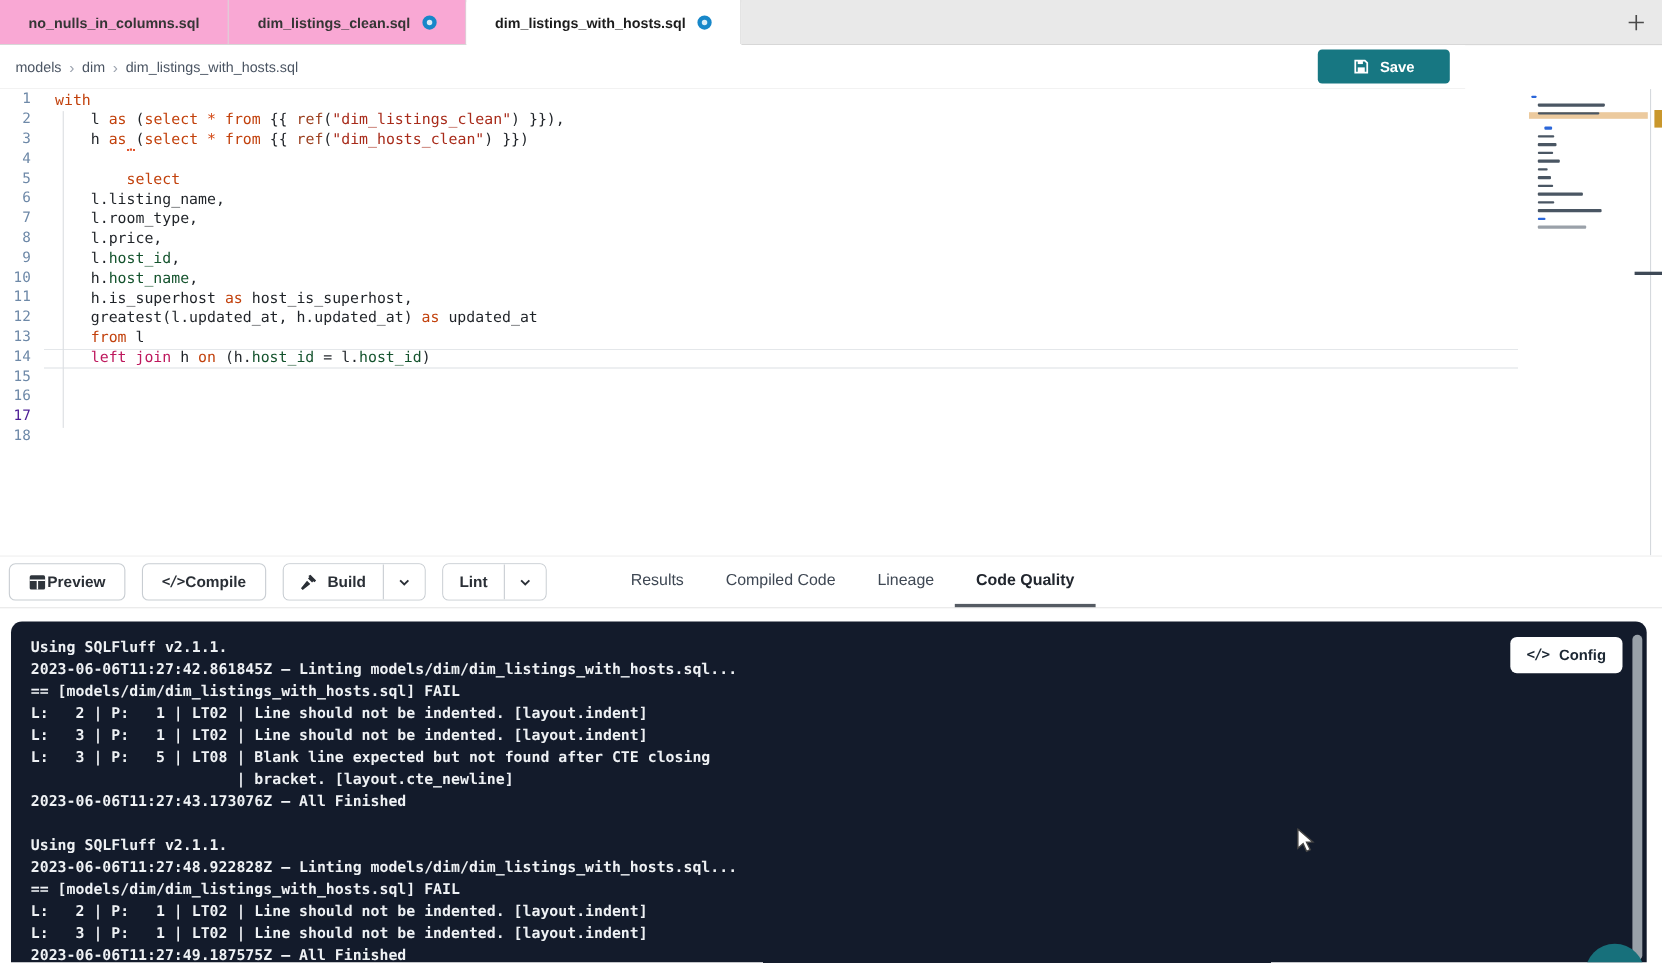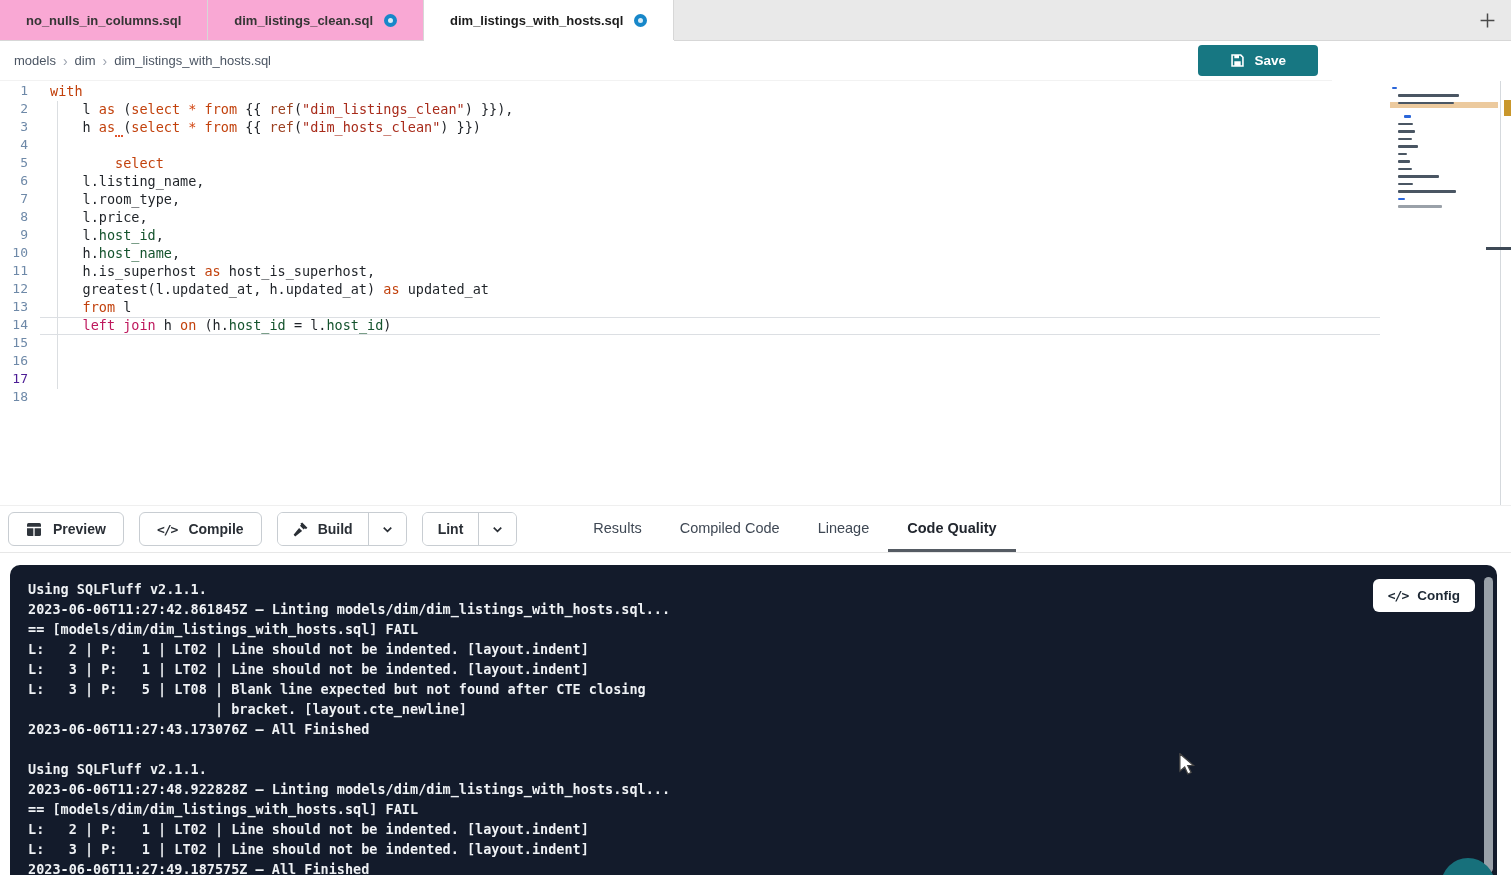--- a/index.html
+++ b/index.html
@@ -58,21 +58,21 @@
   .mm-row.hl { background:#ecca9e; }
   .mm-bar { display:block; height:2.5px; margin-top:1.5px; background:#4a5663; border-radius:1px; }
   .ruler { position:absolute; left:1500px; top:0; bottom:0; width:11px; border-left:1px solid #d5d9dd; }
   .mark-warn { position:absolute; left:3px; top:19px; width:8px; height:16px; background:#c9972c; }
   .scroll-dash { position:absolute; left:1486px; top:166px; width:25px; height:3px; background:#3e4956; }
 
   
   .toolbar { position:absolute; left:0; top:505px; width:1511px; height:48px; background:#fff;
              border-top:1px solid #efefef; border-bottom:1px solid #e7e7e7;
              display:flex; align-items:center; padding-left:8px; }
-  .btn { display:flex; align-items:center; gap:11px; height:34px; padding:0 17px;
+  .btn { display:flex; align-items:center; gap:1px; height:34px; padding:0 17px;
          border:1px solid #c8cdd2; border-radius:6px; background:#fff; font-size:14px;
          font-weight:600; color:#2a2f36; margin-right:15px; cursor:pointer;
          font-family:"Liberation Sans",sans-serif; }
   .split { display:flex; border:1px solid #c8cdd2; border-radius:6px; overflow:hidden;
            margin-right:15px; background:#fff; }
   .seg { display:flex; align-items:center; gap:9px; height:32px; padding:0 15px;
          background:#fff; font-size:14px; font-weight:600; color:#2a2f36; cursor:pointer; }
   .seg + .seg { border-left:1px solid #c8cdd2; padding:0 11px; }
   .code-glyph { font:700 13px "DejaVu Sans Mono", monospace; color:#2a2f36; letter-spacing:-1px; }
   .ptabs { display:flex; align-self:stretch; margin-left:42px; }

